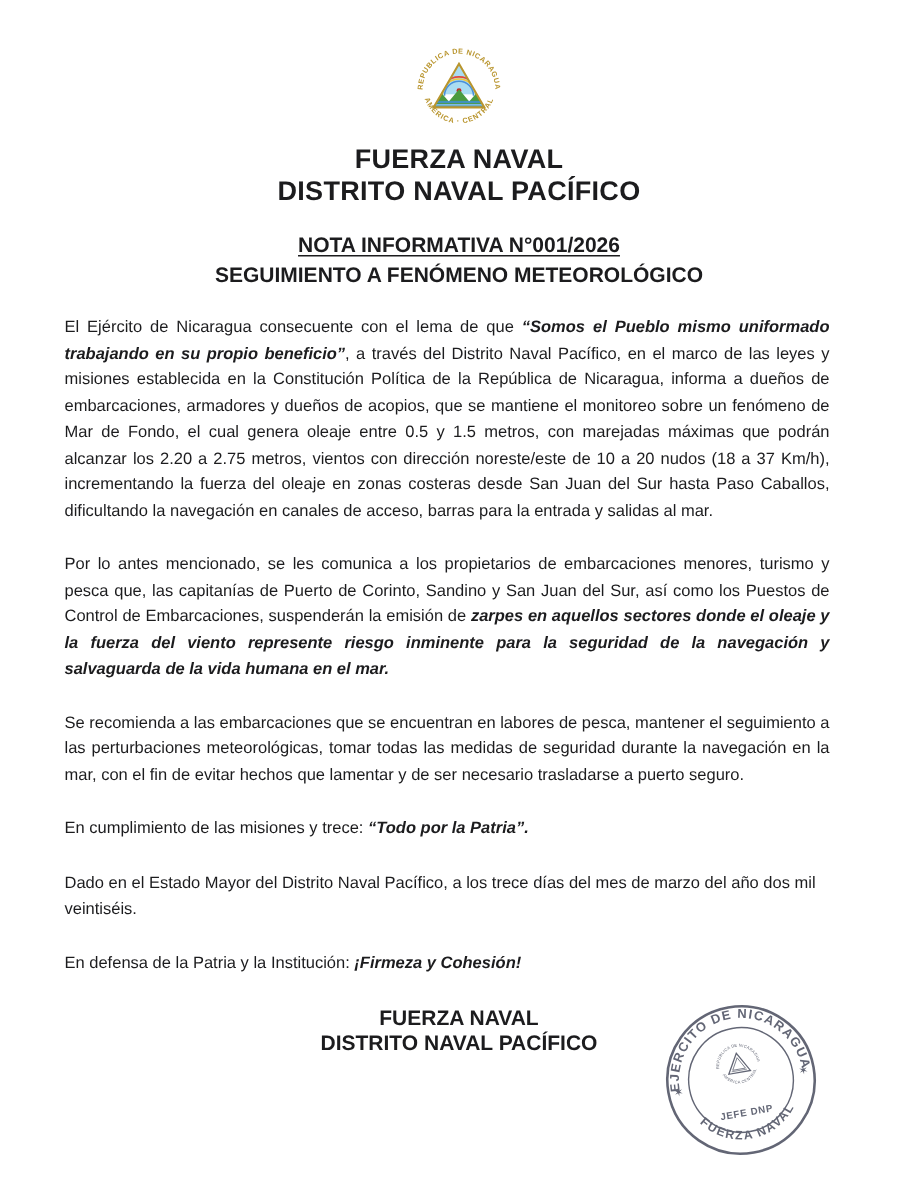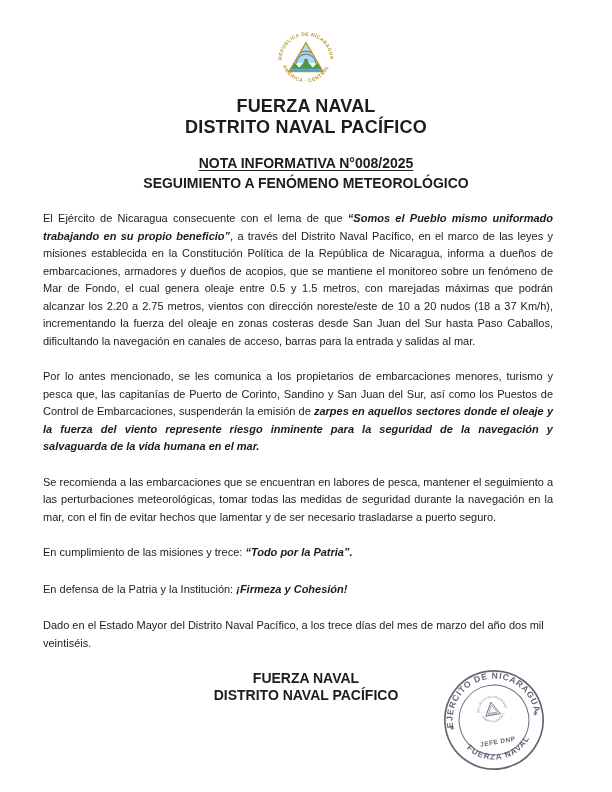--- a/index.html
+++ b/index.html
@@ -100,31 +100,31 @@
         </g>
         <path d="M32,15 L14.5,45 L49.5,45 Z" fill="none" stroke="#b9952e" stroke-width="1.4"></path>
       </svg>
     </div>
 
     <div class="org-title">
       <div>FUERZA NAVAL</div>
       <div>DISTRITO NAVAL PACÍFICO</div>
     </div>
 
-    <div class="note-number">NOTA INFORMATIVA N°008/2025</div>
+    <div class="note-number">NOTA INFORMATIVA N°001/2026</div>
 
     <div class="subject">SEGUIMIENTO A FENÓMENO METEOROLÓGICO</div>
 
     <div class="body-text">
       <p><span>El Ejército de Nicaragua consecuente con el lema de que </span><span class="bi">“Somos el Pueblo mismo uniformado trabajando en su propio beneficio”</span><span>, a través del Distrito Naval Pacífico, en el marco de las leyes y misiones establecida en la Constitución Política de la República de Nicaragua, informa a dueños de embarcaciones, armadores y dueños de acopios, que se mantiene el monitoreo sobre un fenómeno de Mar de Fondo, el cual genera oleaje entre 0.5 y 1.5 metros, con marejadas máximas que podrán alcanzar los 2.20 a 2.75 metros, vientos con dirección noreste/este de 10 a 20 nudos (18 a 37 Km/h), incrementando la fuerza del oleaje en zonas costeras desde San Juan del Sur hasta Paso Caballos, dificultando la navegación en canales de acceso, barras para la entrada y salidas al mar.</span></p>
       <p><span>Por lo antes mencionado, se les comunica a los propietarios de embarcaciones menores, turismo y pesca que, las capitanías de Puerto de Corinto, Sandino y San Juan del Sur, así como los Puestos de Control de Embarcaciones, suspenderán la emisión de </span><span class="bi">zarpes en aquellos sectores donde el oleaje y la fuerza del viento represente riesgo inminente para la seguridad de la navegación y salvaguarda de la vida humana en el mar.</span></p>
       <p><span>Se recomienda a las embarcaciones que se encuentran en labores de pesca, mantener el seguimiento a las perturbaciones meteorológicas, tomar todas las medidas de seguridad durante la navegación en la mar, con el fin de evitar hechos que lamentar y de ser necesario trasladarse a puerto seguro.</span></p>
       <p class="single gap-lg"><span>En cumplimiento de las misiones y trece: </span><span class="bi">“Todo por la Patria”.</span></p>
+      <p class="single"><span>Dado en el Estado Mayor del Distrito Naval Pacífico, a los trece días del mes de marzo del año dos mil veintiséis.</span></p>
       <p class="single gap-lg"><span>En defensa de la Patria y la Institución: </span><span class="bi">¡Firmeza y Cohesión!</span></p>
-      <p class="single"><span>Dado en el Estado Mayor del Distrito Naval Pacífico, a los trece días del mes de marzo del año dos mil veintiséis.</span></p>
     </div>
 
     <div class="closing">
       <div>FUERZA NAVAL</div>
       <div>DISTRITO NAVAL PACÍFICO</div>
     </div>
   </div>
 
   <div class="stamp">
     <svg width="112" height="112" viewBox="0 0 130 130">

